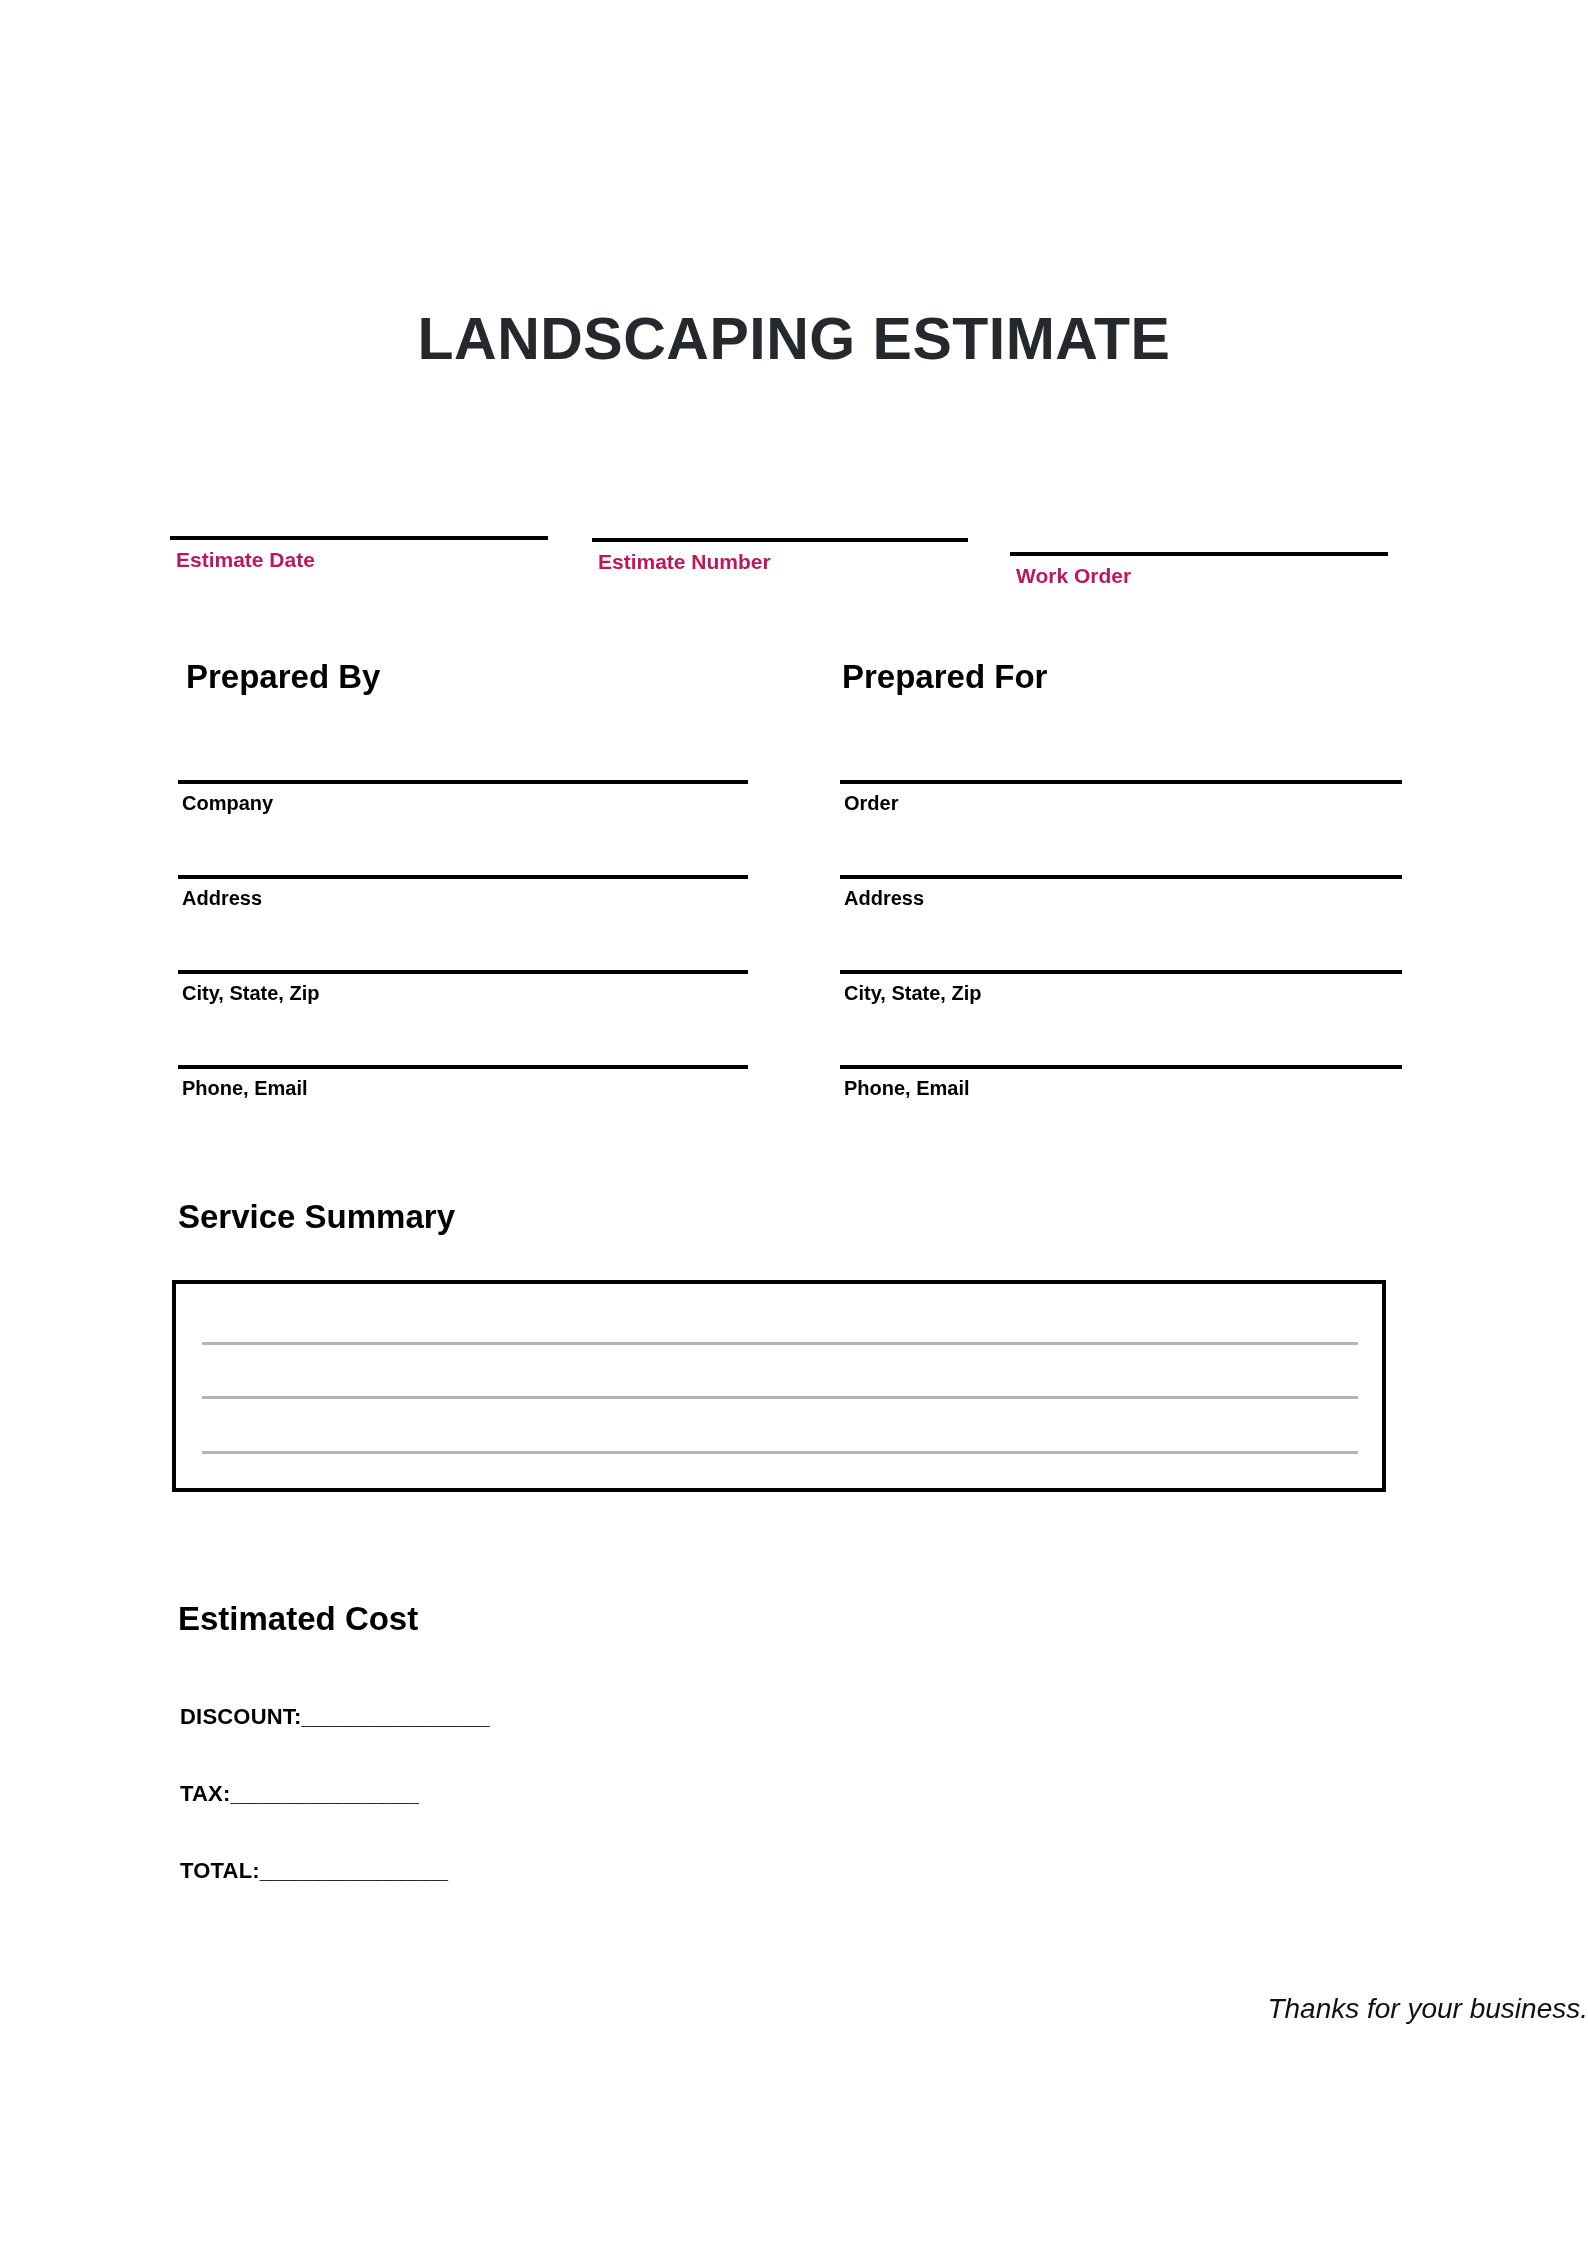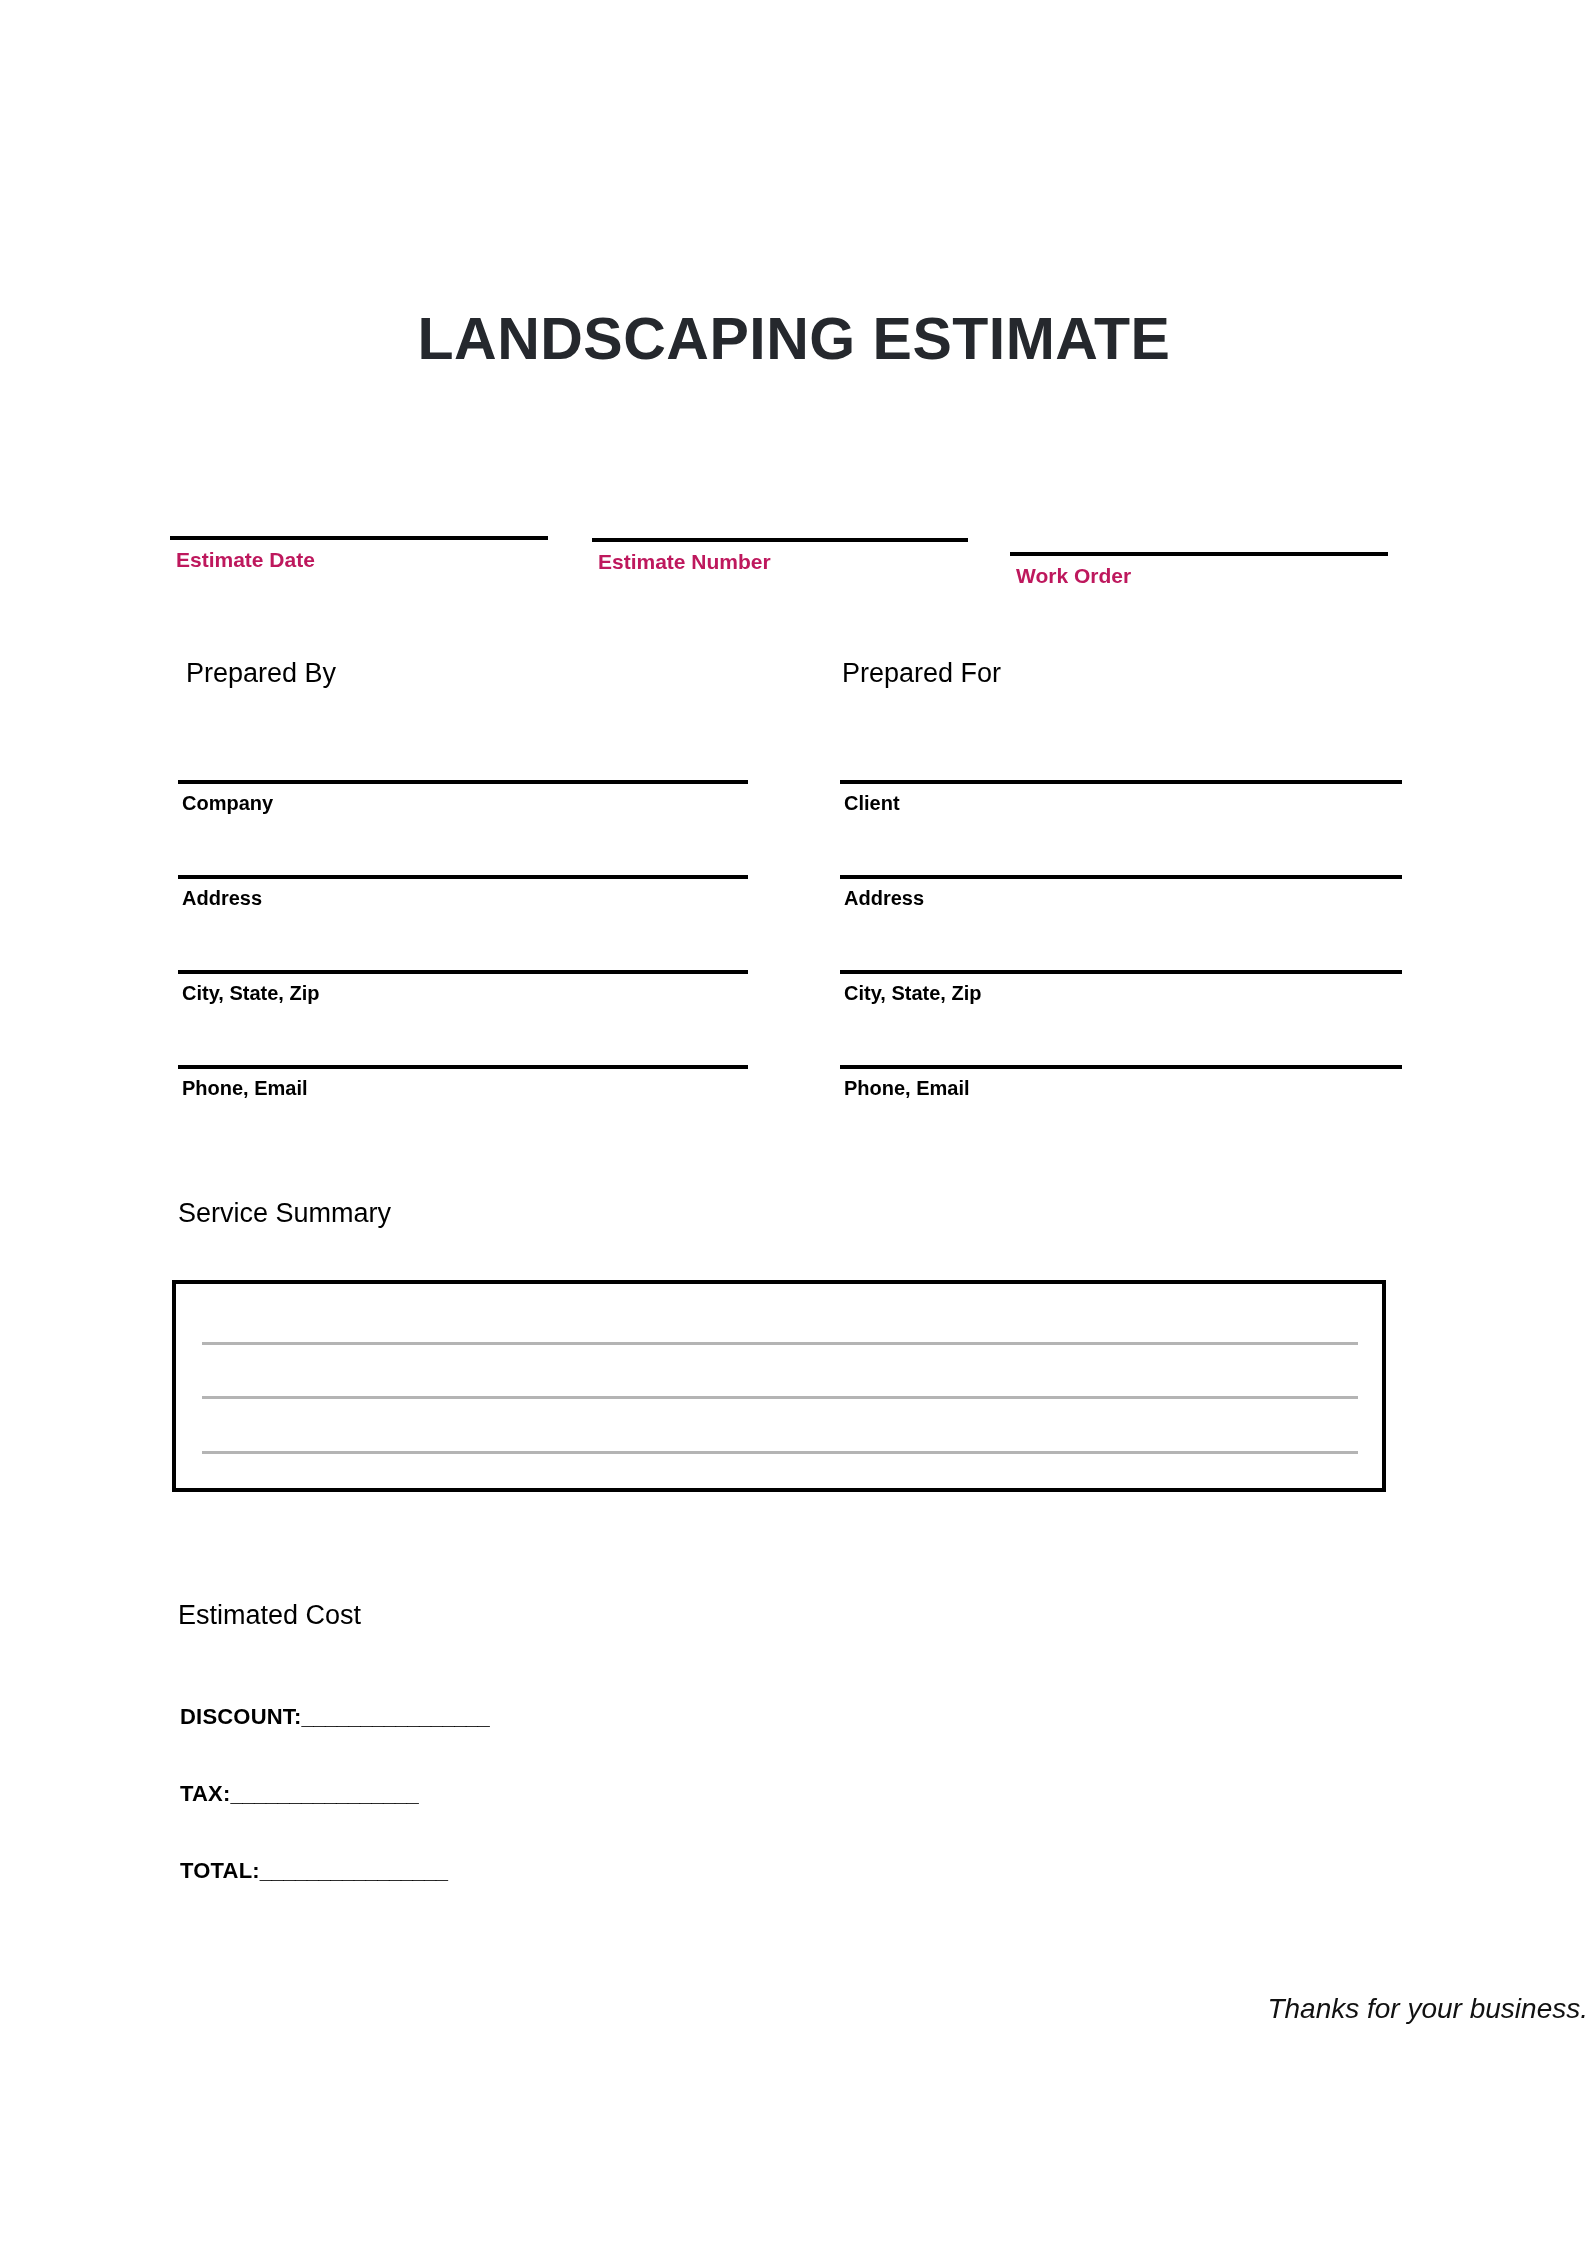--- a/index.html
+++ b/index.html
@@ -57,22 +57,22 @@
   }
 
   
   #field-estimate-date { left: 170px; top: 536px; width: 378px; }
   #field-estimate-number { left: 592px; top: 538px; width: 376px; }
   #field-work-order { left: 1010px; top: 552px; width: 378px; }
 
   
   .section-heading {
     position: absolute;
-    font-size: 27px;
-    font-weight: normal;
+    font-size: 33px;
+    font-weight: bold;
     line-height: 1;
     color: #000000;
     white-space: nowrap;
   }
   #heading-prepared-by { left: 186px; top: 660px; }
   #heading-prepared-for { left: 842px; top: 660px; }
 
   
   .party-col {
     position: absolute;
@@ -204,21 +204,21 @@
     </div>
     <div class="party-field">
       <div class="rule"></div>
       <div class="field-label">Phone, Email</div>
     </div>
   </div>
 
   <div class="party-col" id="col-prepared-for">
     <div class="party-field">
       <div class="rule"></div>
-      <div class="field-label">Client</div>
+      <div class="field-label">Order</div>
     </div>
     <div class="party-field">
       <div class="rule"></div>
       <div class="field-label">Address</div>
     </div>
     <div class="party-field">
       <div class="rule"></div>
       <div class="field-label">City, State, Zip</div>
     </div>
     <div class="party-field">

